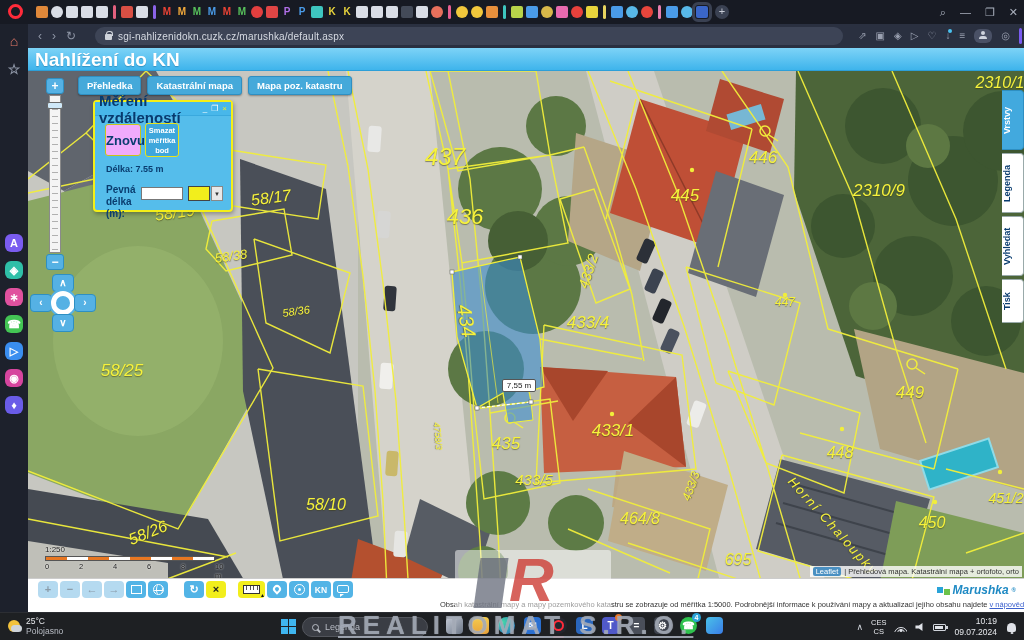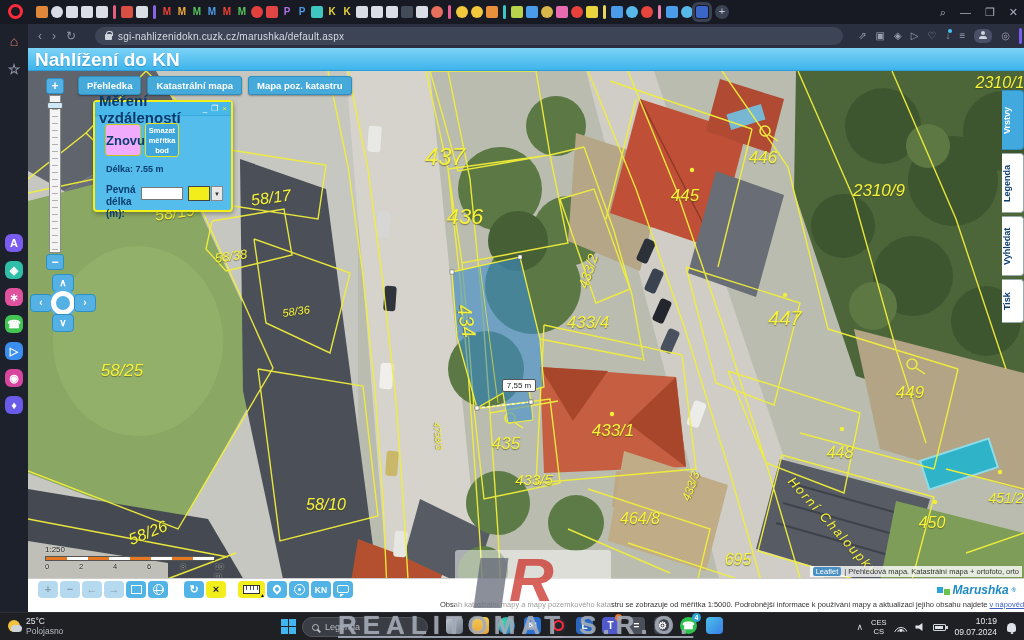--- a/index.html
+++ b/index.html
@@ -405,21 +405,21 @@
           <div class="plabel" style="left: 120px; top: 462px; font-size: 16px; transform: translate(-50%, -50%) rotate(-22deg);">58/26</div>
           <div class="plabel" style="left: 438px; top: 250px; font-size: 20px; transform: translate(-50%, -50%) rotate(80deg);">434</div>
           <div class="plabel" style="left: 560px; top: 200px; font-size: 14px; transform: translate(-50%, -50%) rotate(-72deg);">433/2</div>
           <div class="plabel" style="left: 560px; top: 252px; font-size: 17px; transform: translate(-50%, -50%) rotate(0deg);">433/4</div>
           <div class="plabel" style="left: 585px; top: 360px; font-size: 17px; transform: translate(-50%, -50%) rotate(0deg);">433/1</div>
           <div class="plabel" style="left: 506px; top: 408px; font-size: 15px; transform: translate(-50%, -50%) rotate(0deg);">433/5</div>
           <div class="plabel" style="left: 663px; top: 415px; font-size: 12px; transform: translate(-50%, -50%) rotate(-70deg);">433/3</div>
           <div class="plabel" style="left: 478px; top: 373px; font-size: 17px; transform: translate(-50%, -50%) rotate(0deg);">435</div>
           <div class="plabel" style="left: 657px; top: 125px; font-size: 17px; transform: translate(-50%, -50%) rotate(0deg);">445</div>
           <div class="plabel" style="left: 735px; top: 87px; font-size: 17px; transform: translate(-50%, -50%) rotate(0deg);">446</div>
-          <div class="plabel" style="left: 757px; top: 247px; font-size: 20px; transform: translate(-50%, -50%) rotate(0deg);">447</div>
+          <div class="plabel" style="left: 757px; top: 231px; font-size: 12px; transform: translate(-50%, -50%) rotate(0deg);">447</div>
           <div class="plabel" style="left: 812px; top: 382px; font-size: 16px; transform: translate(-50%, -50%) rotate(0deg);">448</div>
           <div class="plabel" style="left: 882px; top: 322px; font-size: 17px; transform: translate(-50%, -50%) rotate(0deg);">449</div>
           <div class="plabel" style="left: 904px; top: 452px; font-size: 16px; transform: translate(-50%, -50%) rotate(0deg);">450</div>
           <div class="plabel" style="left: 978px; top: 427px; font-size: 14px; transform: translate(-50%, -50%) rotate(0deg);">451/2</div>
           <div class="plabel" style="left: 982px; top: 87px; font-size: 14px; transform: translate(-50%, -50%) rotate(0deg);">45</div>
           <div class="plabel" style="left: 851px; top: 120px; font-size: 17px; transform: translate(-50%, -50%) rotate(0deg);">2310/9</div>
           <div class="plabel" style="left: 972px; top: 12px; font-size: 16px; transform: translate(-50%, -50%) rotate(0deg);">2310/1</div>
           <div class="plabel" style="left: 612px; top: 448px; font-size: 16px; transform: translate(-50%, -50%) rotate(0deg);">464/8</div>
           <div class="plabel" style="left: 710px; top: 489px; font-size: 16px; transform: translate(-50%, -50%) rotate(0deg);">695</div>
           <div class="plabel" style="left: 410px; top: 365px; font-size: 9px; transform: translate(-50%, -50%) rotate(85deg);">4758/3</div>

